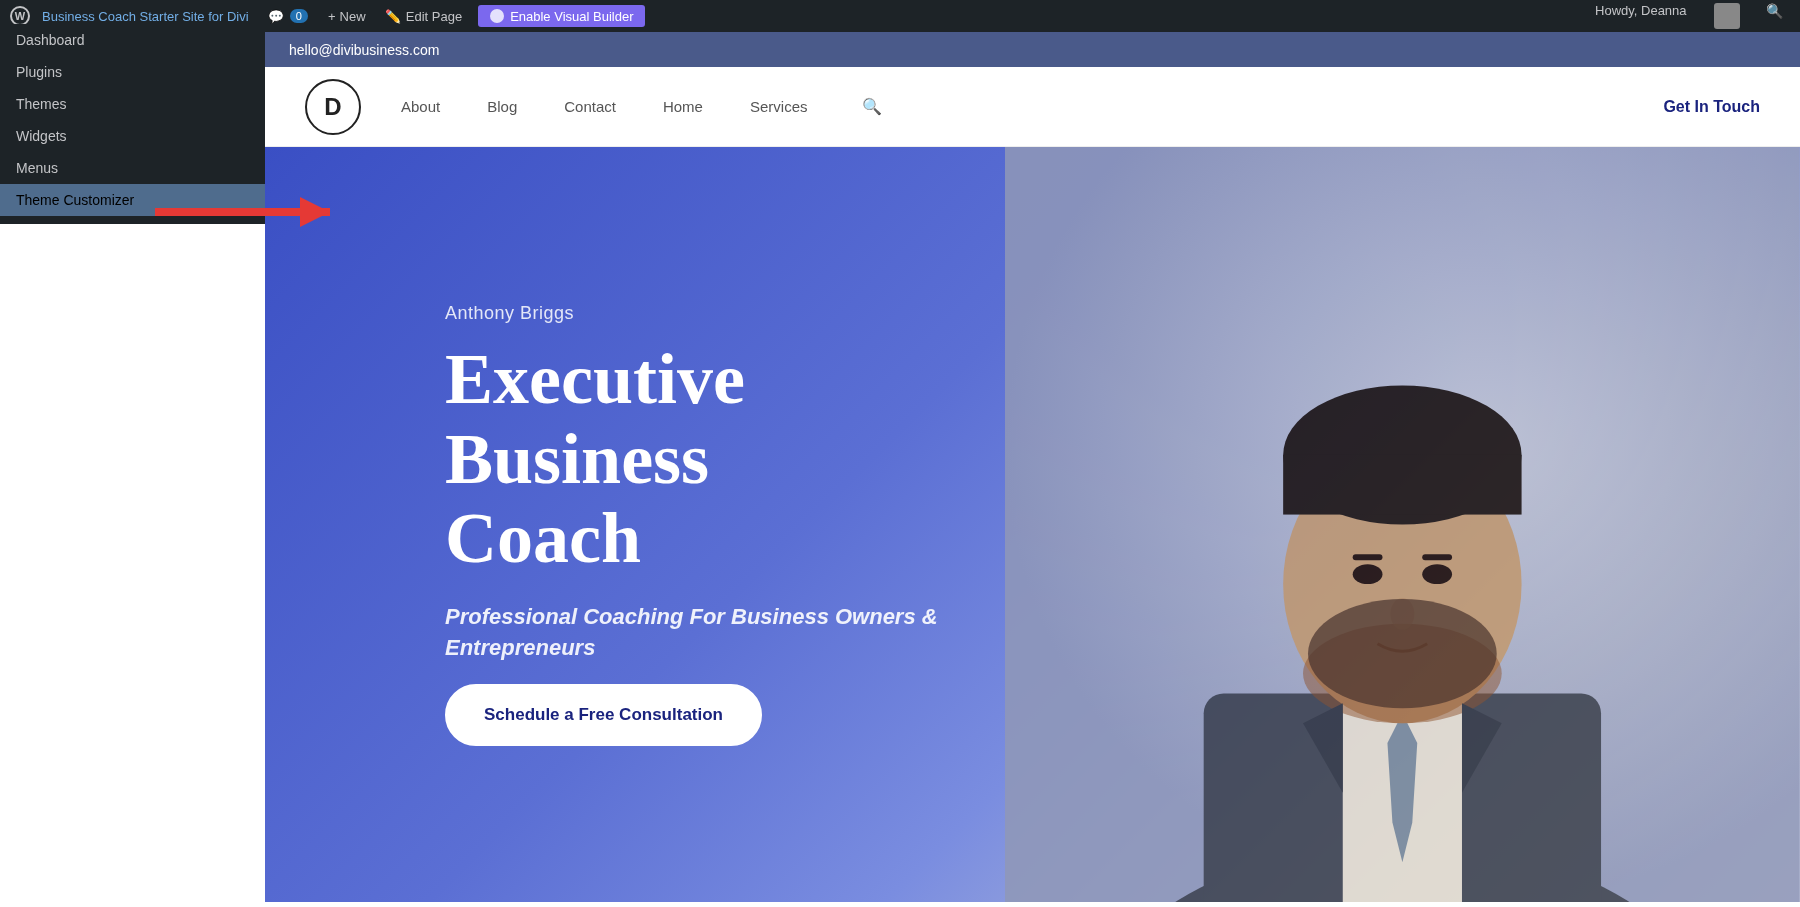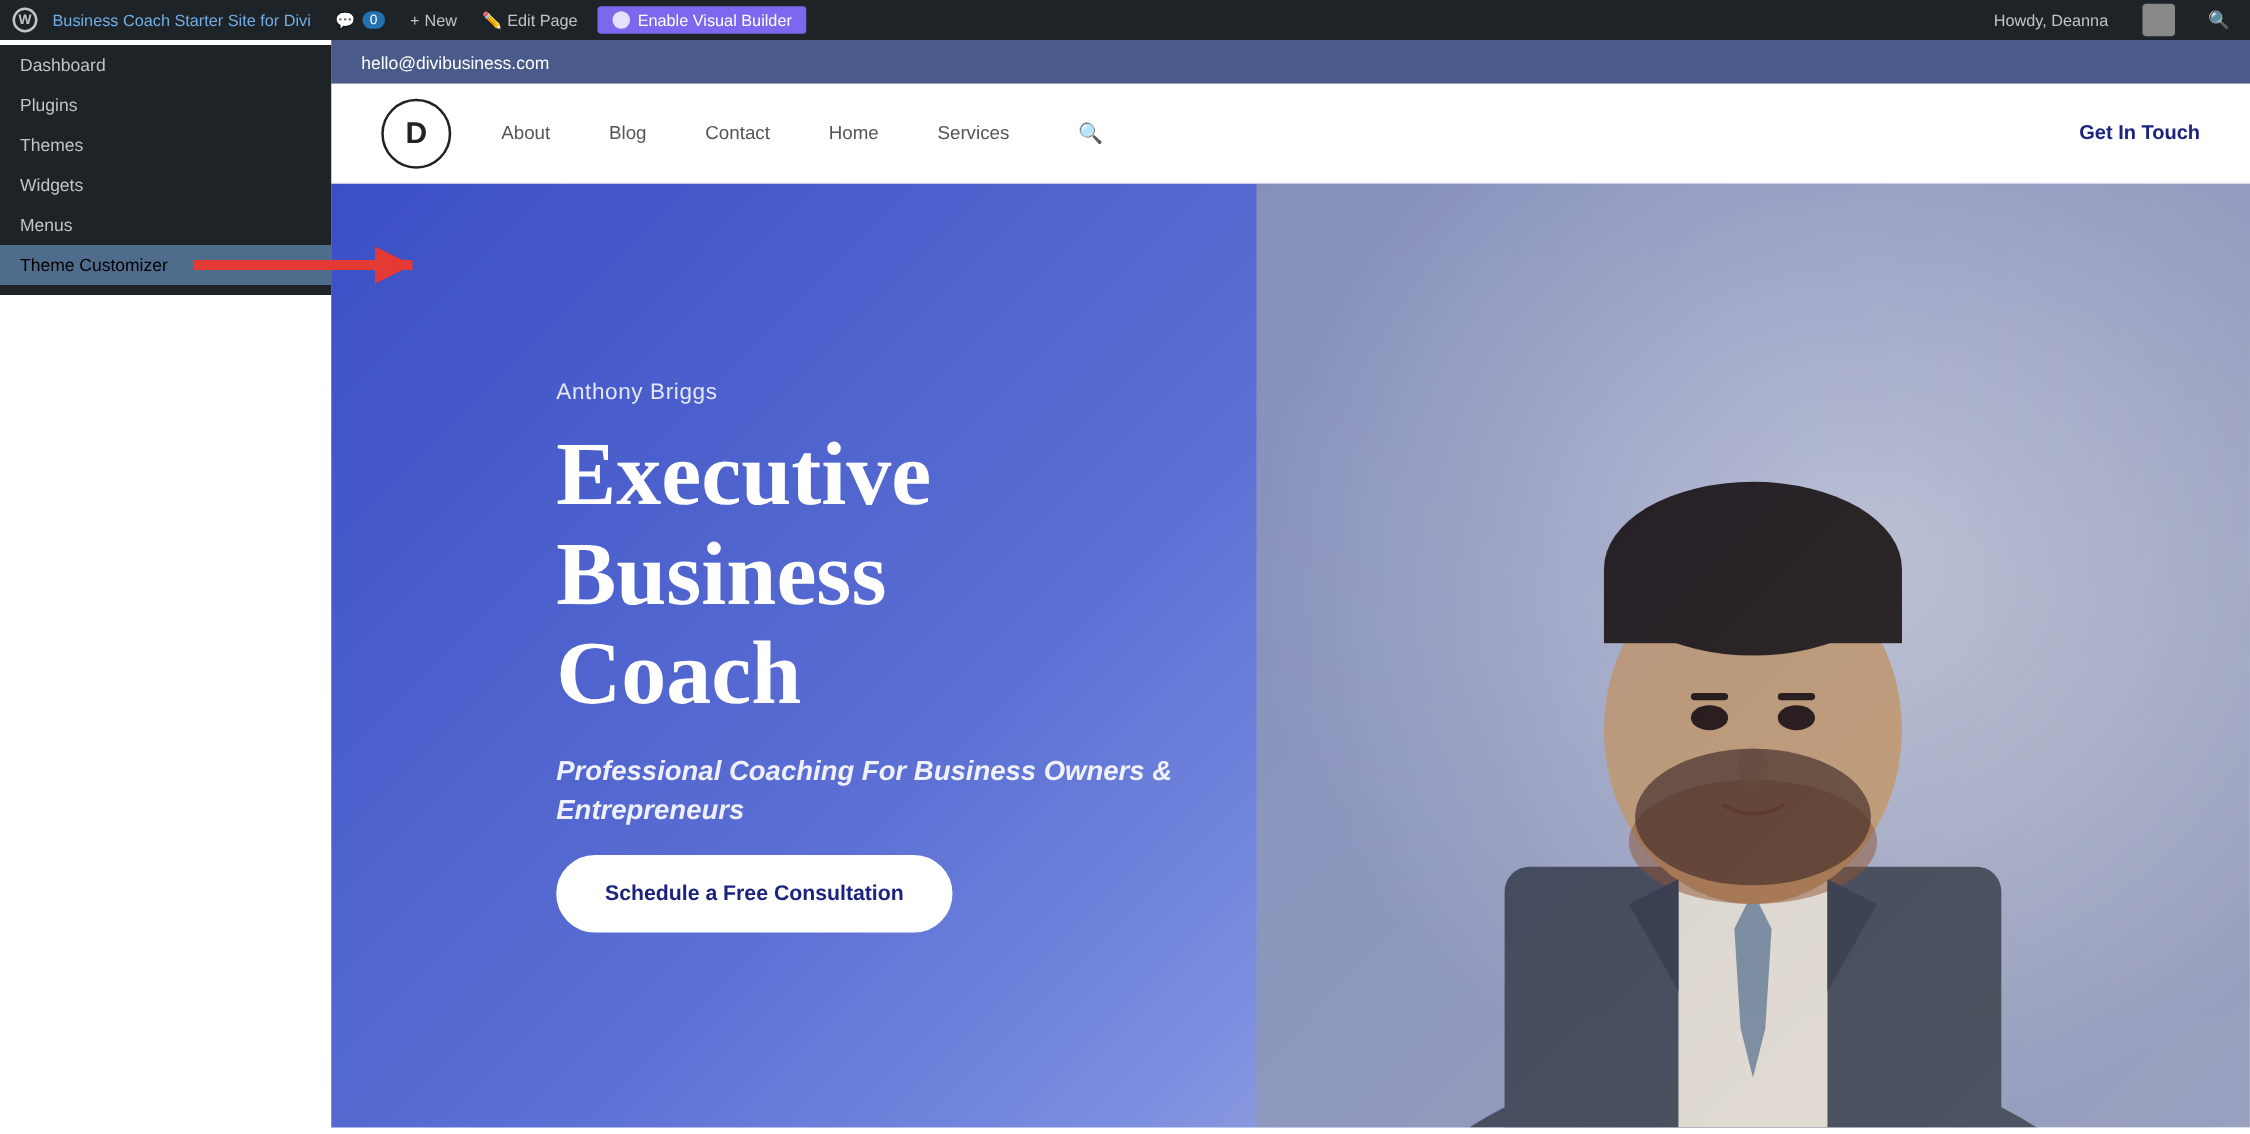--- a/index.html
+++ b/index.html
@@ -44,21 +44,21 @@
     .comment-count {
       background: #2271b1;
       color: white;
       border-radius: 10px;
       padding: 1px 6px;
       font-size: 11px;
     }
     .admin-bar-right {
       margin-left: auto;
       display: flex;
-      align-items: center;
+      align-items: flex-start;
       gap: 19px;
     }
     .new-btn {
       color: #c3c4c7;
       font-size: 13px;
       display: flex; align-items: center; gap: 4px;
       padding: 0 10px; height: 32px; cursor: pointer;
     }
     .edit-page-btn { color: #c3c4c7; font-size: 13px; display: flex; align-items: center; gap: 4px; padding: 0 10px; height: 32px; cursor: pointer; }
     .visual-builder-btn {
@@ -71,21 +71,21 @@
       cursor: pointer;
       height: 22px;
       margin: 0 6px;
     }
     .howdy-text { color: #c3c4c7; font-size: 13px; padding: 0 8px; }
     .search-icon-bar { color: #c3c4c7; padding: 0 8px; cursor: pointer; font-size: 14px; }
 
     
     #dropdown-menu {
       position: absolute;
-      top: 36px;
+      top: 24px;
       left: 0;
       width: 265px;
       background: #1d2327;
       z-index: 200;
       padding-bottom: 8px;
     }
     .dropdown-item {
       color: #c3c4c7;
       font-size: 14px;
       padding: 8px 16px;

